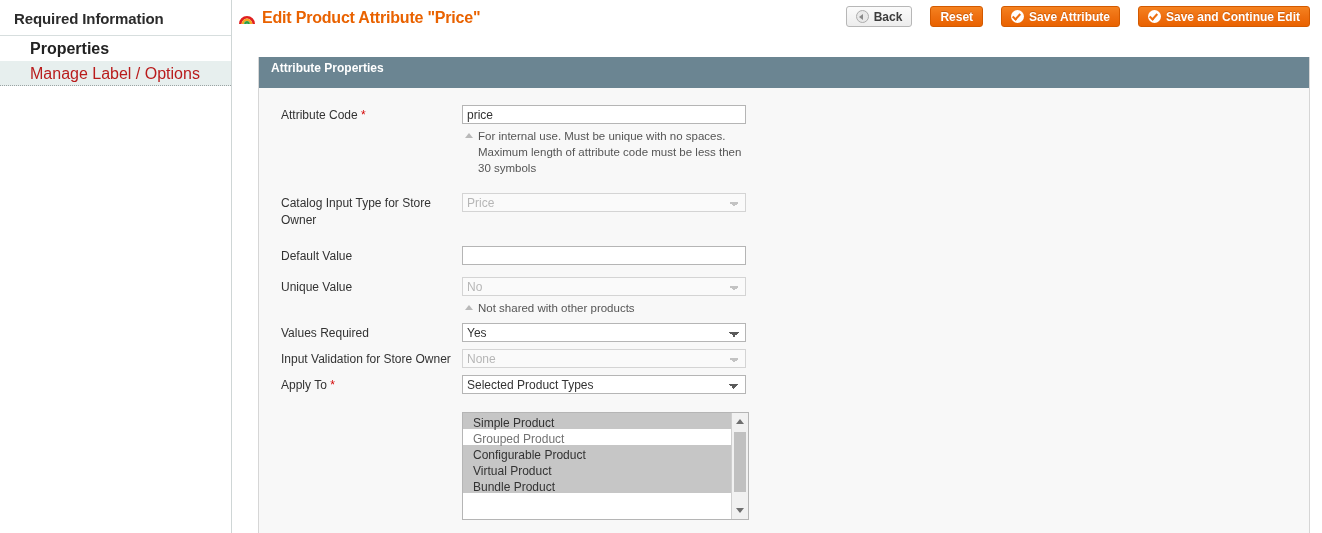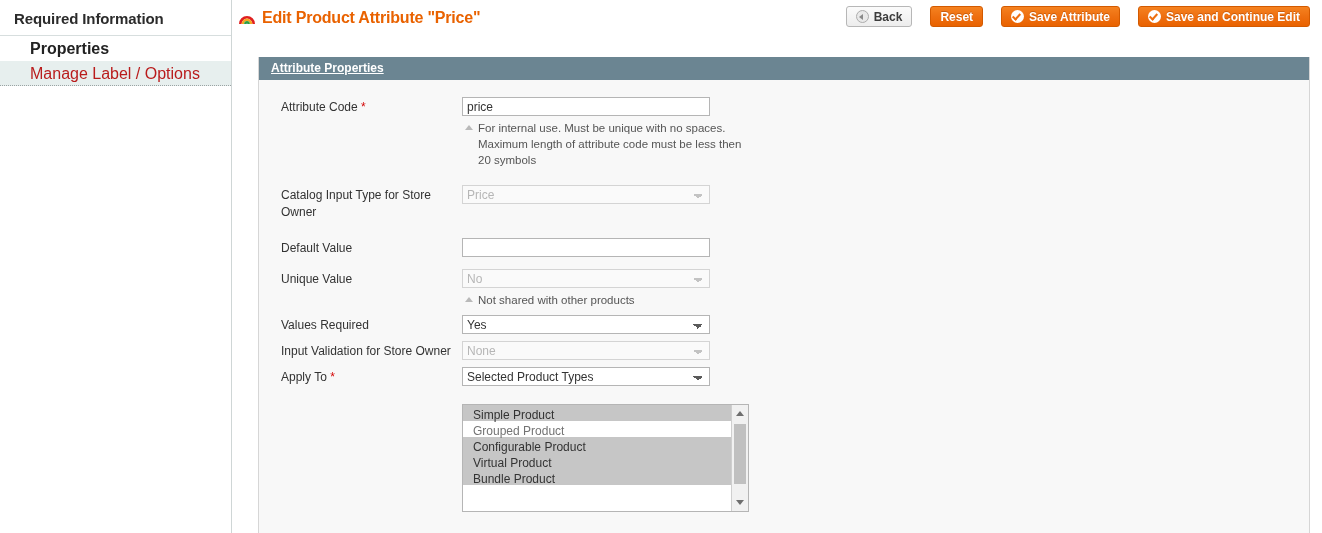--- a/index.html
+++ b/index.html
@@ -158,28 +158,27 @@
     position: absolute;
     left: 25px; top: 57px;
     width: 1052px;
     background: #f8f8f8;
     border: 1px solid #d6d6d6;
     border-top: none;
     box-sizing: border-box;
   }
   #panel-head {
     background: #6b8592;
-    height: 23px;
+    height: 31px;
     line-height: 23px;
     color: #ffffff;
     font-weight: bold;
     font-size: 12px;
     padding-left: 12px;
     box-sizing: border-box;
-    text-decoration: underline;
   }
   #panel-body {
     padding: 17px 0 22px 0;
   }
 
   .field-row {
     display: flex;
     align-items: flex-start;
     margin-bottom: 0;
   }
@@ -190,21 +189,21 @@
     font-size: 12px;
     color: #333;
     line-height: 17px;
     text-align: left;
     padding-top: 2px;
   }
   .req { color: #d40707; font-weight: normal; }
   .f-control { width: 287px; }
 
   input.txt, select.sel {
-    width: 248px;
+    width: 284px;
     height: 19px;
     box-sizing: border-box;
     border: 1px solid #b5b5b5;
     background: #ffffff;
     font-family: "Liberation Sans", sans-serif;
     font-size: 12px;
     color: #333;
     padding: 0 4px;
     border-radius: 0;
     outline: none;
@@ -371,21 +370,21 @@
       <div id="panel-body">
 
         <div class="field-row">
           <div class="f-label">
             <span>Attribute Code</span><span class="req"> *</span>
           </div>
           <div class="f-control">
             <input class="txt" type="text" value="price" style="">
             <div class="hint">
               <span class="hint-tri"></span>
-              <span>For internal use. Must be unique with no spaces. Maximum length of attribute code must be less then 20 symbols</span>
+              <span>For internal use. Must be unique with no spaces. Maximum length of attribute code must be less then 30 symbols</span>
             </div>
           </div>
         </div>
 
         <div class="spacer-17"></div>
 
         <div class="field-row">
           <div class="f-label">Catalog Input Type for Store Owner</div>
           <div class="f-control">
             <select class="sel dis" disabled="">

